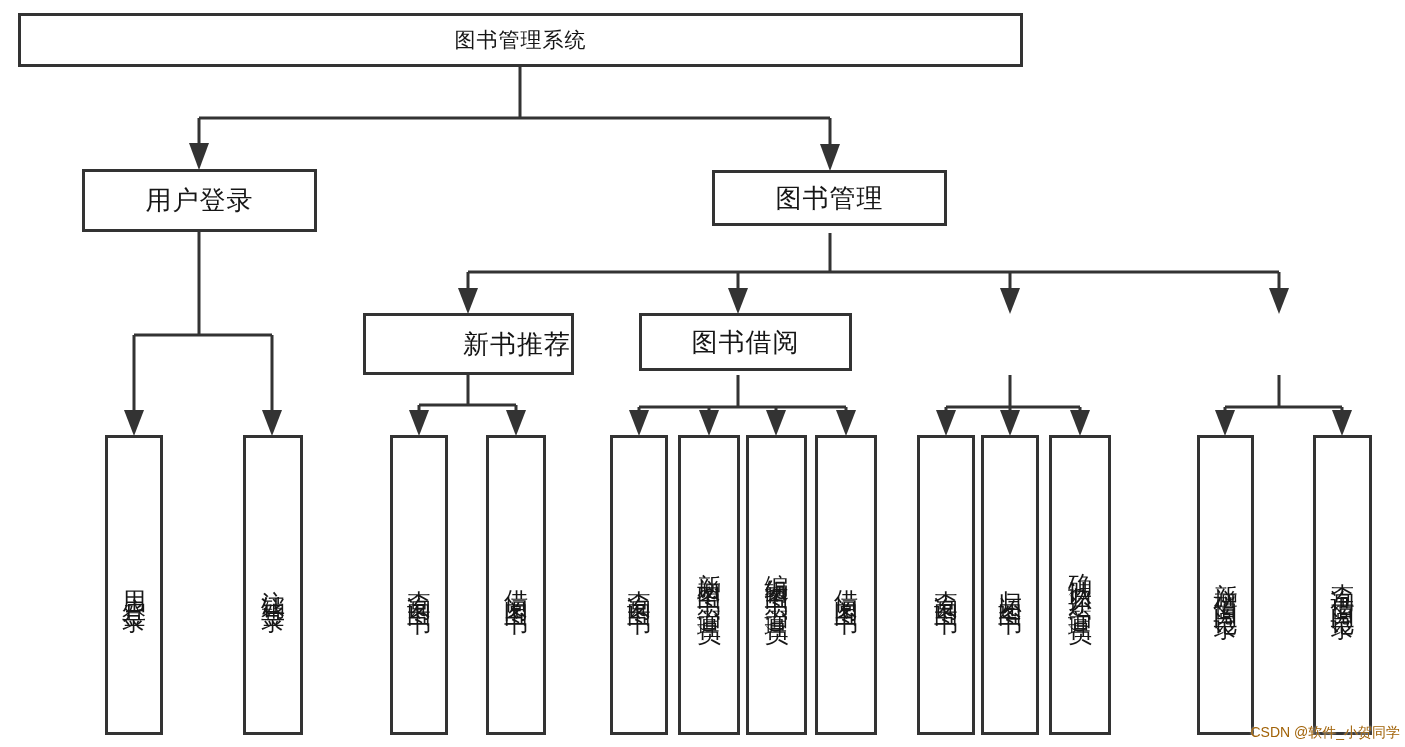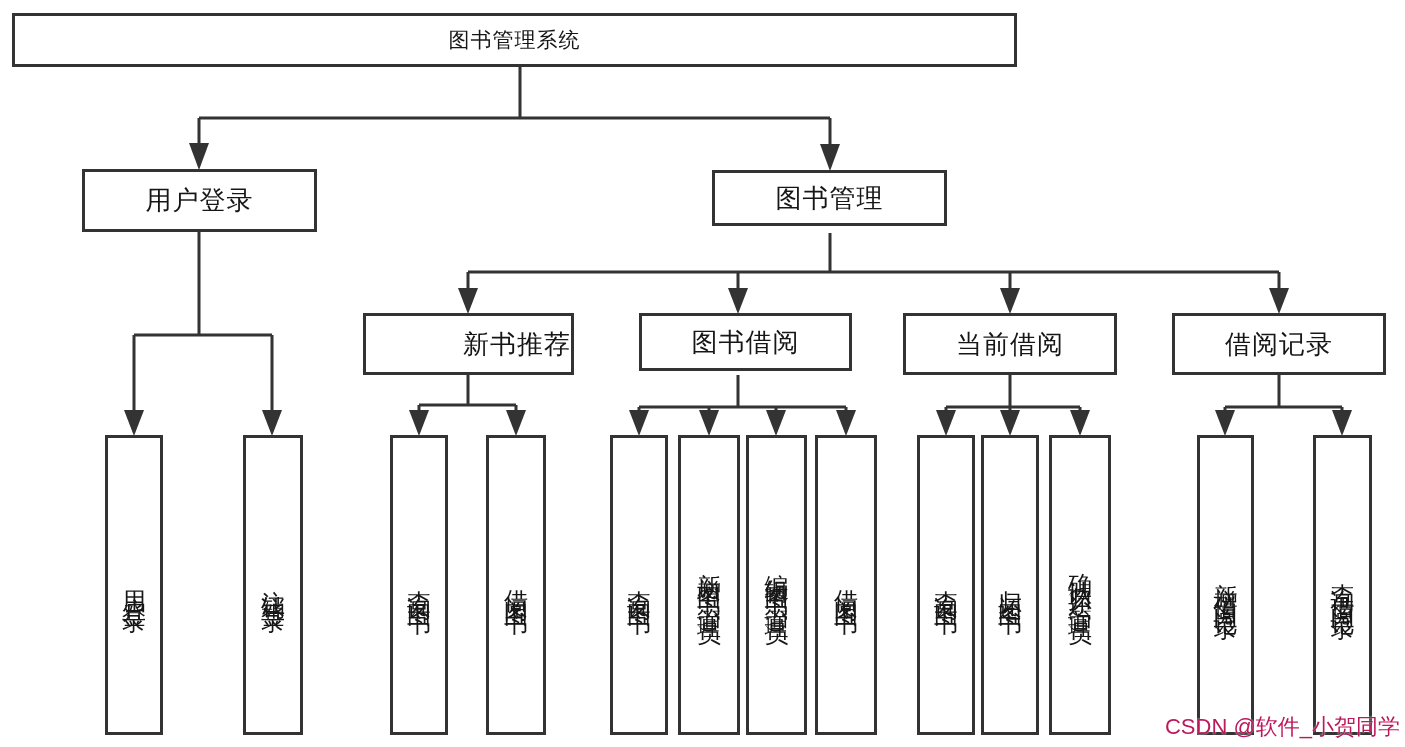--- a/index.html
+++ b/index.html
@@ -38,21 +38,21 @@
   }
   .v-label {
     writing-mode: vertical-rl;
     text-orientation: mixed;
     font-size: 24px;
     letter-spacing: 7px;
     line-height: 1;
     white-space: nowrap;
   }
   
-  #node-root            { left: 12px;   top: 13px;  width: 1005px; height: 54px; align-items: center; }
+  #node-root            { left: 18px;   top: 13px;  width: 1005px; height: 54px; align-items: center; }
   #node-user-login-grp  { left: 82px;   top: 169px; width: 235px;  height: 63px; }
   #node-book-mgmt-grp   { left: 712px;  top: 170px; width: 235px;  height: 56px; }
   #node-new-book-rec    { left: 363px;  top: 313px; width: 211px;  height: 62px; justify-content: flex-end; }
   #node-book-borrow     { left: 632px;  top: 313px; width: 213px;  height: 58px; margin-left: 7px; }
   #node-current-borrow  { left: 903px;  top: 313px; width: 214px;  height: 62px; }
   #node-borrow-records  { left: 1172px; top: 313px; width: 214px;  height: 62px; }
   .leaf { top: 435px; height: 300px; }
   #leaf-user-login      { left: 105px;  width: 58px; }
   #leaf-logout          { left: 243px;  width: 60px; }
   #leaf-rec-query       { left: 390px;  width: 58px; }
@@ -63,22 +63,22 @@
   #leaf-bb-borrow       { left: 815px;  width: 62px; }
   #leaf-cb-query        { left: 917px;  width: 58px; }
   #leaf-cb-return       { left: 981px;  width: 58px; }
   #leaf-cb-confirm      { left: 1049px; width: 62px; }
   #leaf-br-add          { left: 1197px; width: 57px; }
   #leaf-br-query        { left: 1313px; width: 59px; }
   #watermark {
     position: absolute;
     right: 5px;
     bottom: 5px;
-    font-size: 22px;
-    color: #be185d;
+    font-size: 14px;
+    color: #a16207;
     text-shadow: 0 0 2px #ffffff;
     white-space: nowrap;
   }
 </style>
 </head>
 <body>
 
 <div id="canvas">
 
   <svg id="connectors" viewBox="0 0 1405 747" xmlns="http://www.w3.org/2000/svg">
@@ -131,26 +131,20 @@
   <div class="box" id="node-book-mgmt-grp">
     <span class="h-label">图书管理</span>
   </div>
 
   <div class="box" id="node-new-book-rec">
     <span class="h-label">新书推荐</span>
   </div>
   <div class="box" id="node-book-borrow">
     <span class="h-label">图书借阅</span>
   </div>
-  <div class="box" id="node-current-borrow">
-    <span class="h-label">当前借阅</span>
-  </div>
-  <div class="box" id="node-borrow-records">
-    <span class="h-label">借阅记录</span>
-  </div>
 
   <div class="box leaf" id="leaf-user-login">
     <span class="v-label">用户登录</span>
   </div>
   <div class="box leaf" id="leaf-logout">
     <span class="v-label">注销登录</span>
   </div>
 
   <div class="box leaf" id="leaf-rec-query">
     <span class="v-label">查询图书</span>

